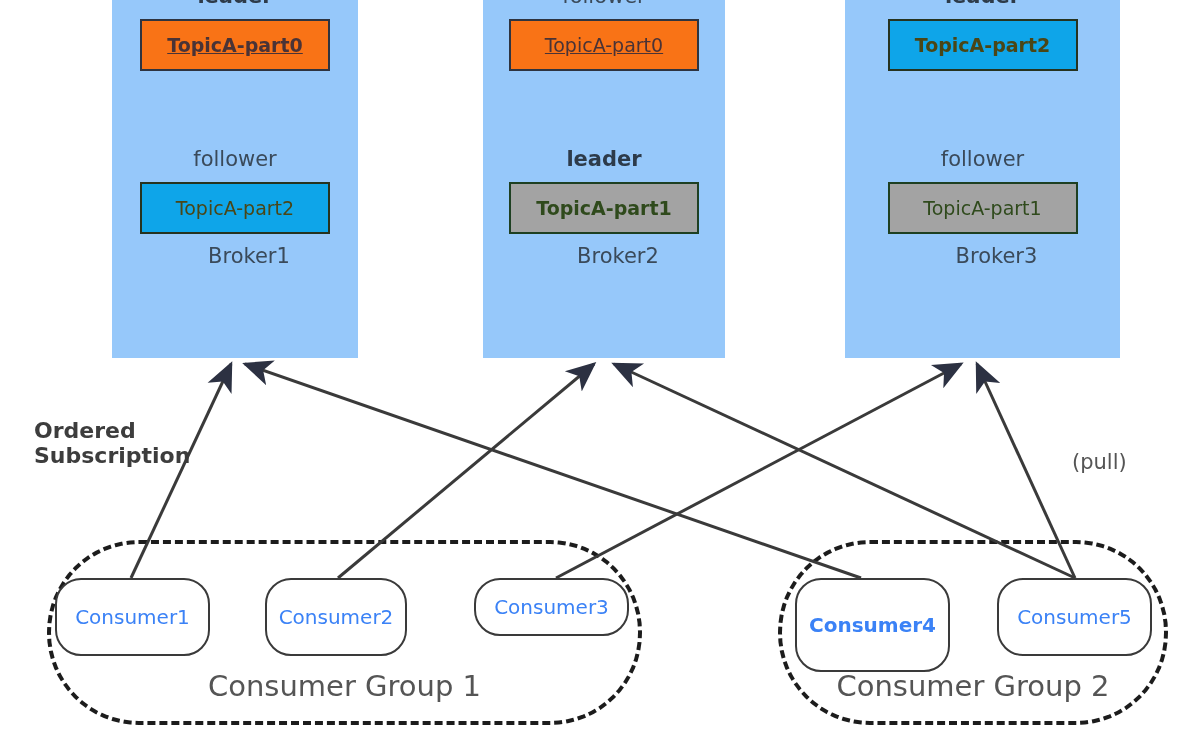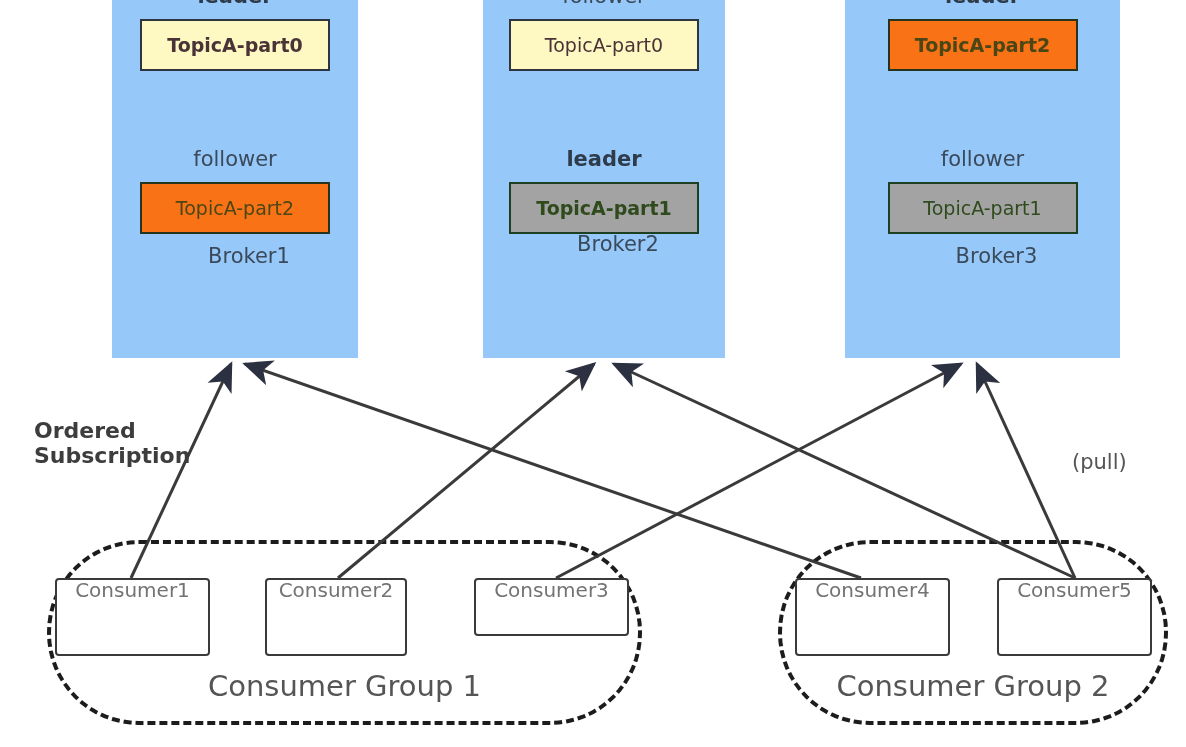--- a/index.html
+++ b/index.html
@@ -42,22 +42,22 @@
     box-sizing: border-box;
     border: 2px solid #2b2b33;
     display: flex;
     align-items: center;
     justify-content: center;
     font-size: 19px;
     line-height: 1;
     width: 190px;
     height: 52px;
   }
-  .partition.pink  { background: #fef9c3; color: #4a3336; border-color: #2e3440; }
-  .partition.yellow{ background: #f97316; color: #4a4616; border-color: #26331f; }
+  .partition.pink  { background: #f97316; color: #4a3336; border-color: #2e3440; text-decoration: underline; }
+  .partition.yellow{ background: #0ea5e9; color: #4a4616; border-color: #26331f; }
   .partition.green { background: #a3a3a3; color: #2f4a1c; border-color: #1e4022; }
   .partition.bold  { font-weight: bold; }
   .broker-name {
     color: #3a4a5a;
     font-size: 21px;
     line-height: 1;
     text-align: center;
     width: 100%;
     padding-left: 28px;
   }
@@ -75,26 +75,26 @@
     color: #555555;
     font-size: 29px;
     line-height: 1;
     text-align: center;
     white-space: nowrap;
   }
   .consumer {
     position: absolute;
     box-sizing: border-box;
     border: 2.5px solid #3a3a3a;
-    border-radius: 4px;
+    border-radius: 26px;
     background: #ffffff;
     display: flex;
-    align-items: flex-start;
+    align-items: center;
     justify-content: center;
-    color: #737373;
+    color: #3b82f6;
     font-size: 20px;
     line-height: 1;
     white-space: nowrap;
   }
 
   
   .annot {
     position: absolute;
     color: #3d3d3d;
     line-height: 1.15;
@@ -130,21 +130,21 @@
     <div class="role-label" style="margin-top:78px;">follower</div>
     <div class="partition yellow" style="margin-top:12px;">TopicA-part2</div>
     <div class="broker-name" style="margin-top:12px;">Broker1</div>
   </div>
 
   <div class="broker" style="left:483px; top:-14px; width:242px; height:372px;">
     <div class="role-label">follower</div>
     <div class="partition pink" style="margin-top:12px;">TopicA-part0</div>
     <div class="role-label leader" style="margin-top:78px;">leader</div>
     <div class="partition green bold" style="margin-top:12px;">TopicA-part1</div>
-    <div class="broker-name" style="margin-top:0;">Broker2</div>
+    <div class="broker-name" style="margin-top:12px;">Broker2</div>
   </div>
 
   <div class="broker" style="left:845px; top:-14px; width:275px; height:372px;">
     <div class="role-label leader">leader</div>
     <div class="partition yellow bold" style="margin-top:12px;">TopicA-part2</div>
     <div class="role-label" style="margin-top:78px;">follower</div>
     <div class="partition green" style="margin-top:12px;">TopicA-part1</div>
     <div class="broker-name" style="margin-top:12px;">Broker3</div>
   </div>
 
@@ -162,21 +162,21 @@
   <div class="consumer" style="left:265px; top:578px; width:142px; height:78px;">
     <span>Consumer2</span>
   </div>
   <div class="consumer" style="left:474px; top:578px; width:155px; height:58px;">
     <span>Consumer3</span>
   </div>
 
   <div class="group" style="left:778px; top:540px; width:390px; height:185px;"></div>
   <div class="group-label" style="left:778px; top:672px; width:390px;">Consumer Group 2</div>
 
-  <div class="consumer" style="left:795px; top:578px; width:155px; height:78px;">
+  <div class="consumer" style="left:795px; top:578px; width:155px; height:94px;font-weight:bold;">
     <span>Consumer4</span>
   </div>
   <div class="consumer" style="left:997px; top:578px; width:155px; height:78px;">
     <span>Consumer5</span>
   </div>
 
   <svg id="arrows" viewBox="0 0 1186 747">
     <defs>
       <marker id="ah" markerWidth="11" markerHeight="11" refX="9" refY="5" orient="auto" markerUnits="strokeWidth">
         <path d="M0,0.6 L10,5 L0,9.4 L2.6,5 Z" fill="#2c3142"></path>

